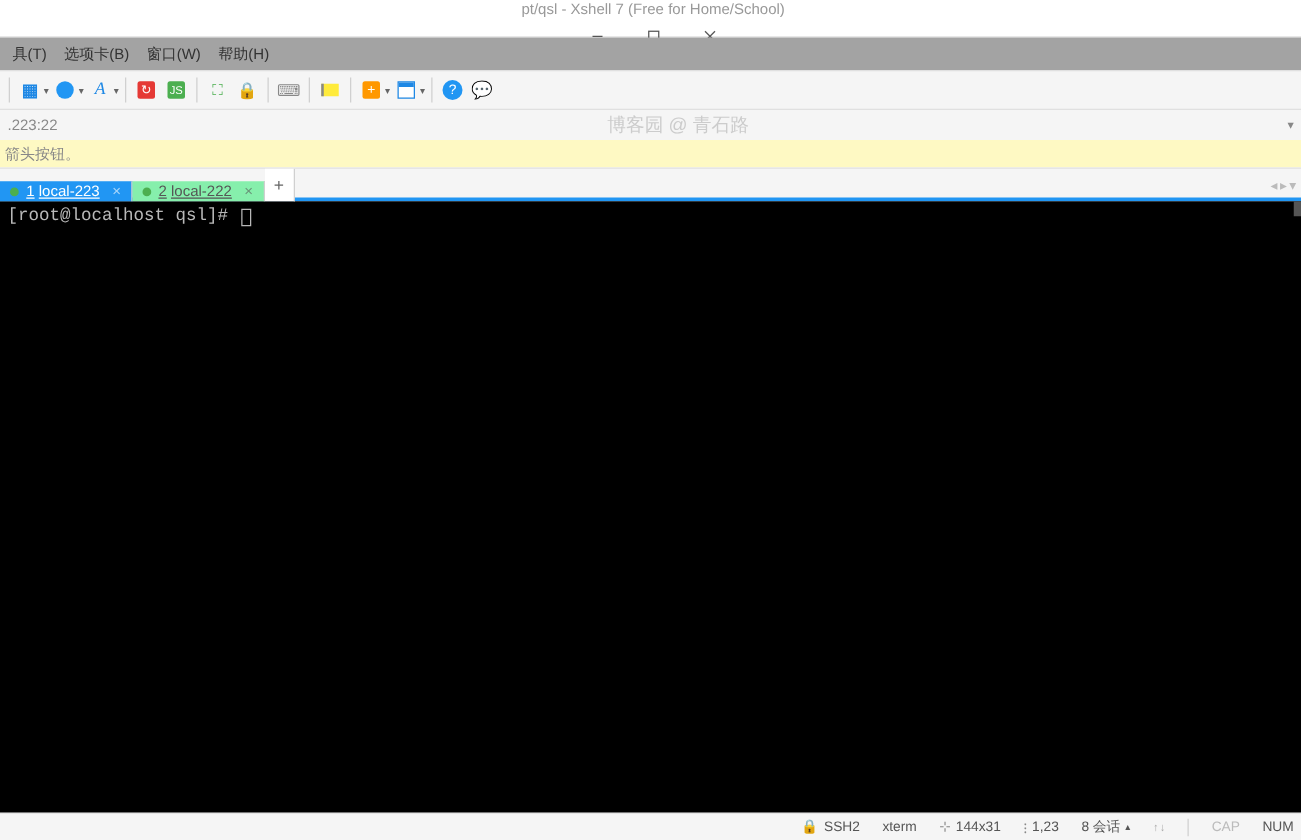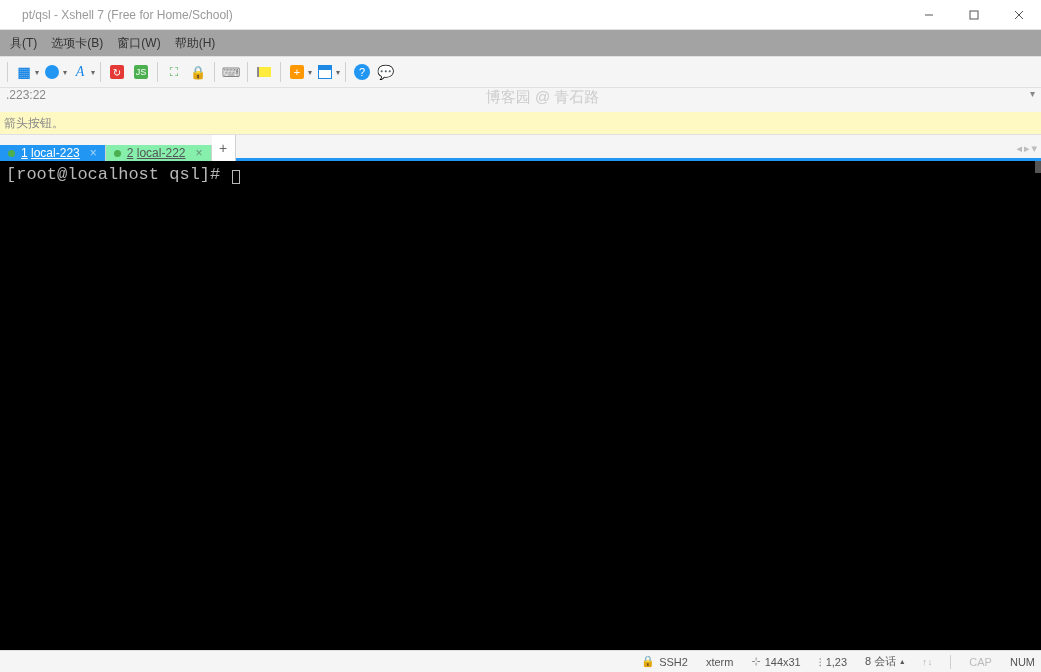--- a/index.html
+++ b/index.html
@@ -1,18 +1,18 @@
 <!DOCTYPE html>
 <html><head>
   <meta charset="utf-8">
   <style>
     * { margin: 0; padding: 0; box-sizing: border-box; }
     body { font-family: "Microsoft YaHei", "Segoe UI", sans-serif; font-size: 12px; background: #fff; width: 1041px; height: 672px; overflow: hidden; display: flex; flex-direction: column; }
     
-    .titlebar { height: 30px; background: #fff; border-bottom: 1px solid #e0e0e0; display: flex; align-items: center; justify-content: space-between; padding-left: 22px; }
+    .titlebar { height: 30px; background: #fff; border-bottom: 1px solid #e0e0e0; display: flex; align-items: center; justify-content: space-between; padding-left: 4px; flex-direction: column; }
     .titlebar-left { color: #999; font-size: 12px; }
     .titlebar-right { display: flex; }
     .winbtn { width: 45px; height: 30px; display: flex; align-items: center; justify-content: center; color: #888; cursor: pointer; }
     
     .menubar { height: 26px; background: #a3a3a3; display: flex; align-items: center; padding-left: 4px; gap: 2px; }
     .menu-item { padding: 3px 6px; color: #333; cursor: pointer; }
     
     .toolbar { height: 32px; background: #f5f5f5; border-top: 1px solid #e0e0e0; border-bottom: 1px solid #e0e0e0; display: flex; align-items: center; padding: 0 4px; gap: 2px; }
     .tb-sep { width: 1px; height: 20px; background: #d0d0d0; margin: 0 3px; }
     .tb-btn { width: 22px; height: 22px; display: flex; align-items: center; justify-content: center; cursor: pointer; border-radius: 2px; }
@@ -24,21 +24,21 @@
     .tb-green { width: 14px; height: 14px; background: #4caf50; border-radius: 2px; display: flex; align-items: center; justify-content: center; color: #fff; font-size: 9px; }
     .tb-arrows { color: #4caf50; font-size: 12px; }
     .tb-lock { color: #d4a500; font-size: 13px; }
     .tb-kb { color: #888; font-size: 13px; }
     .tb-highlight { width: 14px; height: 10px; background: #ffeb3b; border-left: 2px solid #888; }
     .tb-orange { width: 14px; height: 14px; background: #ff9800; border-radius: 2px; color: #fff; font-size: 11px; display: flex; align-items: center; justify-content: center; }
     .tb-table { width: 14px; height: 14px; border: 1px solid #1e88e5; background: linear-gradient(#1e88e5 33%, #fff 33% 66%, #fff 66%); }
     .tb-help { width: 16px; height: 16px; background: #2196f3; border-radius: 50%; color: #fff; font-size: 11px; display: flex; align-items: center; justify-content: center; }
     .tb-chat { color: #aaa; font-size: 14px; }
     
-    .addressbar { height: 24px; background: #f5f5f5; display: flex; justify-content: space-between; padding: 0 6px; color: #999; font-size: 12px; position: relative; }
+    .addressbar { height: 24px; background: #f5f5f5; display: flex; align-items: center; justify-content: space-between; padding: 0 6px; color: #999; font-size: 12px; position: relative; }
     .addressbar-text { color: #888; }
     .watermark { position: absolute; left: 50%; transform: translateX(-50%); color: #ccc; font-size: 15px; pointer-events: none; margin-left: 22px; }
     .addressbar-drop { color: #888; font-size: 10px; cursor: pointer; }
     
     .hintbar { height: 22px; background: #fef9c3; display: flex; align-items: center; padding: 0 4px; color: #888; font-size: 12px; }
     
     .tabstrip { height: 27px; background: #f5f5f5; border-top: 1px solid #e0e0e0; display: flex; align-items: stretch; padding: 0; position: relative; }
     .tabstrip::after { content: ''; position: absolute; bottom: 0; left: 0; right: 0; height: 3px; background: #2196f3; }
     .tab { display: flex; align-items: center; padding: 0 8px; gap: 6px; border-right: 1px solid #d0d0d0; cursor: pointer; max-width: 120px; position: relative; z-index: 1; margin-top: 10px; }
     .tab.active { background: #2196f3; color: #fff; }
@@ -46,21 +46,21 @@
     .tab-dot { width: 7px; height: 7px; background: #4caf50; border-radius: 50%; flex-shrink: 0; }
     .tab-label { font-size: 12px; white-space: nowrap; }
     .tab.active .tab-label { color: #fff; }
     .tab.active .tab-label span { text-decoration: underline; }
     .tab.inactive .tab-label span { text-decoration: underline; }
     .tab-close { font-size: 12px; opacity: 0.6; margin-left: 4px; cursor: pointer; }
     .tab-add { width: 24px; background: #fff; display: flex; align-items: center; justify-content: center; color: #666; cursor: pointer; border-right: 1px solid #d0d0d0; font-size: 14px; z-index: 1; }
     .tab-nav { margin-left: auto; display: flex; align-items: center; gap: 2px; padding-right: 4px; color: #bbb; z-index: 1; }
     .tab-nav span { cursor: pointer; font-size: 11px; }
     
-    .terminal { flex: 1; background: #000; color: #b8b8b8; font-family: "Consolas", "Courier New", monospace; font-size: 17px; padding: 4px 6px; position: relative; overflow: hidden; }
+    .terminal { flex: 1; background: #000; color: #b8b8b8; font-family: "Consolas", "Courier New", monospace; font-size: 14px; padding: 4px 6px; position: relative; overflow: hidden; }
     .terminal-line { white-space: pre; }
     .cursor-block { display: inline-block; width: 8px; height: 14px; border: 1px solid #b8b8b8; vertical-align: text-bottom; margin-left: 2px; }
     .terminal-scroll { position: absolute; right: 0; top: 0; width: 6px; height: 100%; }
     .terminal-scroll-thumb { position: absolute; top: 0; right: 0; width: 6px; height: 12px; background: #555; }
     
     .statusbar { height: 22px; background: #f5f5f5; border-top: 1px solid #e0e0e0; display: flex; align-items: center; justify-content: flex-end; padding: 0 6px; gap: 18px; color: #555; font-size: 11px; }
     .sb-item { display: flex; align-items: center; gap: 4px; }
     .sb-sep { width: 1px; height: 14px; background: #d0d0d0; }
     .sb-lock { color: #d4a500; font-size: 11px; }
     .sb-ruler { color: #888; font-size: 11px; }

